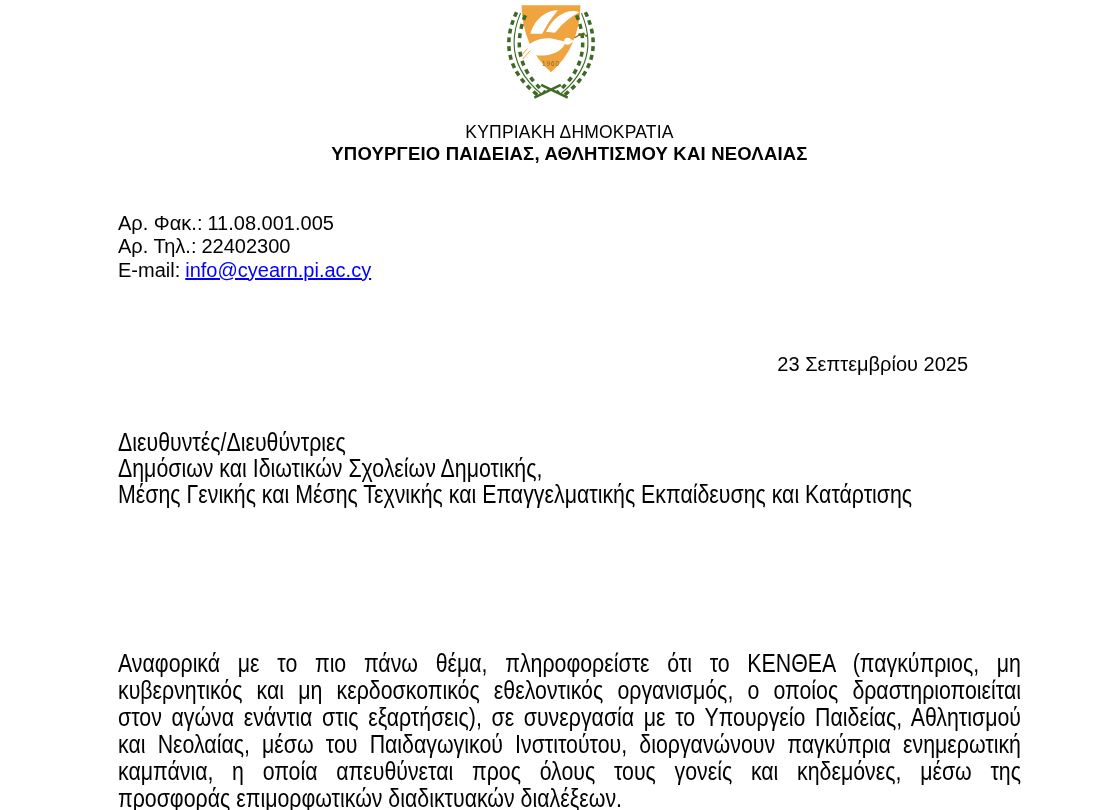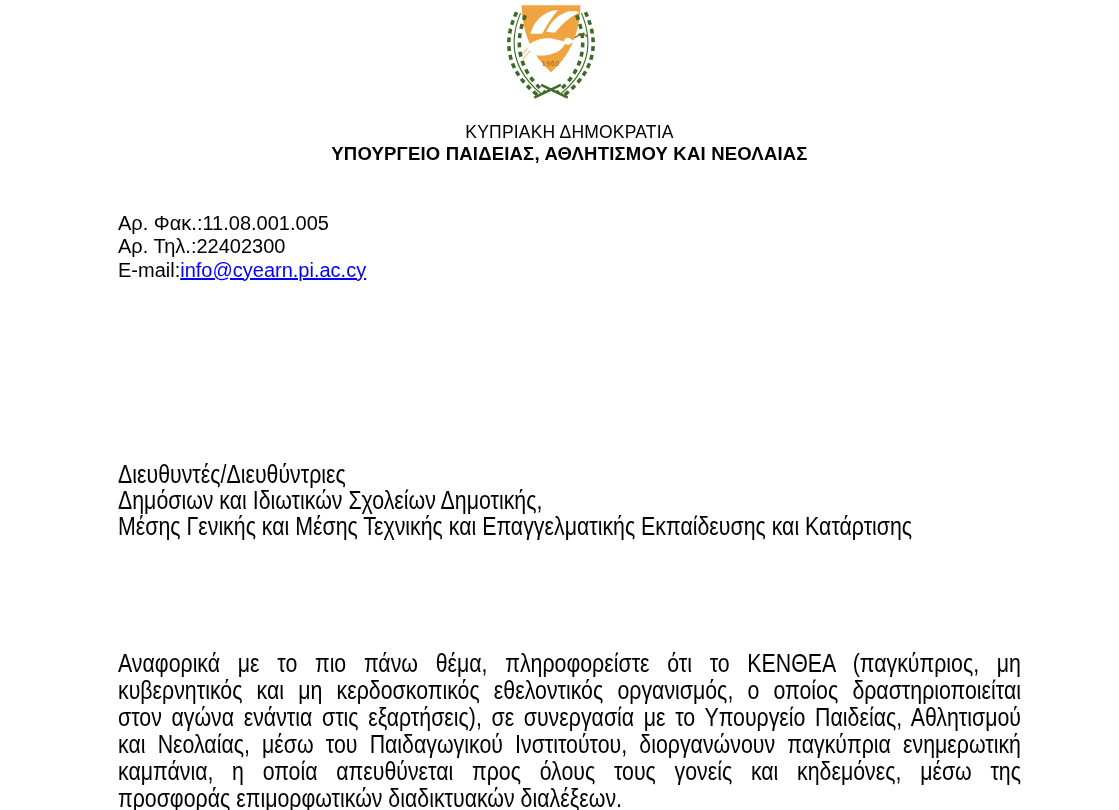--- a/index.html
+++ b/index.html
@@ -12,31 +12,31 @@
   
   .emblem { position:absolute; left:492px; top:3px; width:118px; height:97px; }
 
   
   .hdr { position:absolute; left:10px; top:122px; width:1119px; text-align:center; }
   .country  { font-size:17.5px; line-height:20px; letter-spacing:.2px; }
   .ministry { font-size:18.5px; line-height:23px; font-weight:700; letter-spacing:.2px; }
 
   
   .refs { position:absolute; left:118px; top:212px; font-size:20px; line-height:23.3px; }
-  .refs .lbl { }
+  .refs .lbl { margin-right:5px; }
   a.email { text-decoration:underline; cursor:pointer; }
 
   
   .date { position:absolute; top:352px; right:98px; font-size:20px; line-height:24px; }
 
   
   .cond { transform:scaleX(0.82); transform-origin:0 0; width:121.95%; }
 
   
-  .recipients { position:absolute; left:118px; top:429px; width:903px;margin-top:32px; }
+  .recipients { position:absolute; left:118px; top:429px; width:903px; }
   .rcpt-line { font-size:26px; line-height:26px; white-space:nowrap; }
 
   
   .subject { position:absolute; left:118px; top:557px; width:903px; }
   .subject .cond { text-align:center; font-weight:700; font-size:26px; }
   .subj-line { line-height:31px; }
   .subj-label { text-decoration:underline; margin-right:8px; }
 
   
   .bodytext { position:absolute; left:118px; top:650px; width:903px; }
@@ -93,20 +93,21 @@
       <span class="lbl">Αρ. Φακ.:</span><span>11.08.001.005</span>
     </div>
     <div>
       <span class="lbl">Αρ. Τηλ.:</span><span>22402300</span>
     </div>
     <div>
       <span class="lbl">E-mail:</span><a class="email" style="color: rgb(0, 0, 255);">info@cyearn.pi.ac.cy</a>
     </div>
   </div>
 
+  <div class="date">23 Σεπτεμβρίου 2025</div>
 
   <div class="recipients">
     <div class="cond">
         <div class="rcpt-line">Διευθυντές/Διευθύντριες</div>
         <div class="rcpt-line">Δημόσιων και Ιδιωτικών Σχολείων Δημοτικής,</div>
         <div class="rcpt-line">Μέσης Γενικής και Μέσης Τεχνικής και Επαγγελματικής Εκπαίδευσης και Κατάρτισης</div>
       </div>
   </div>
 
 

